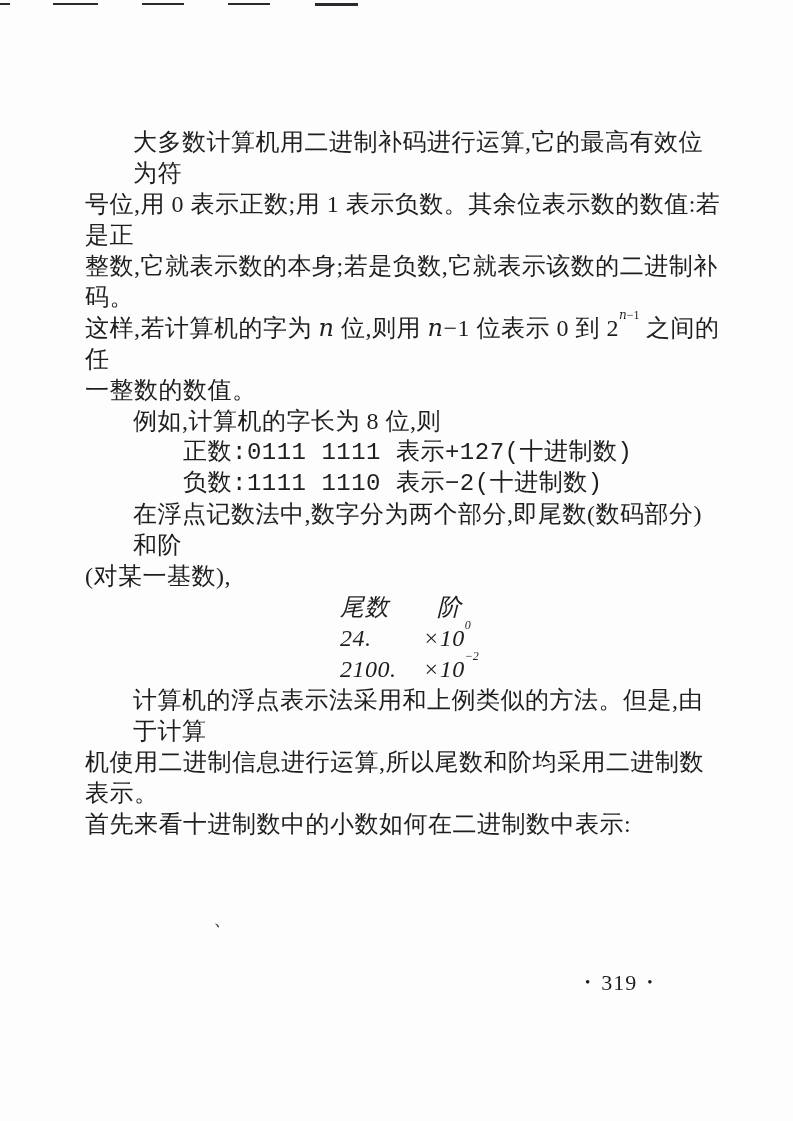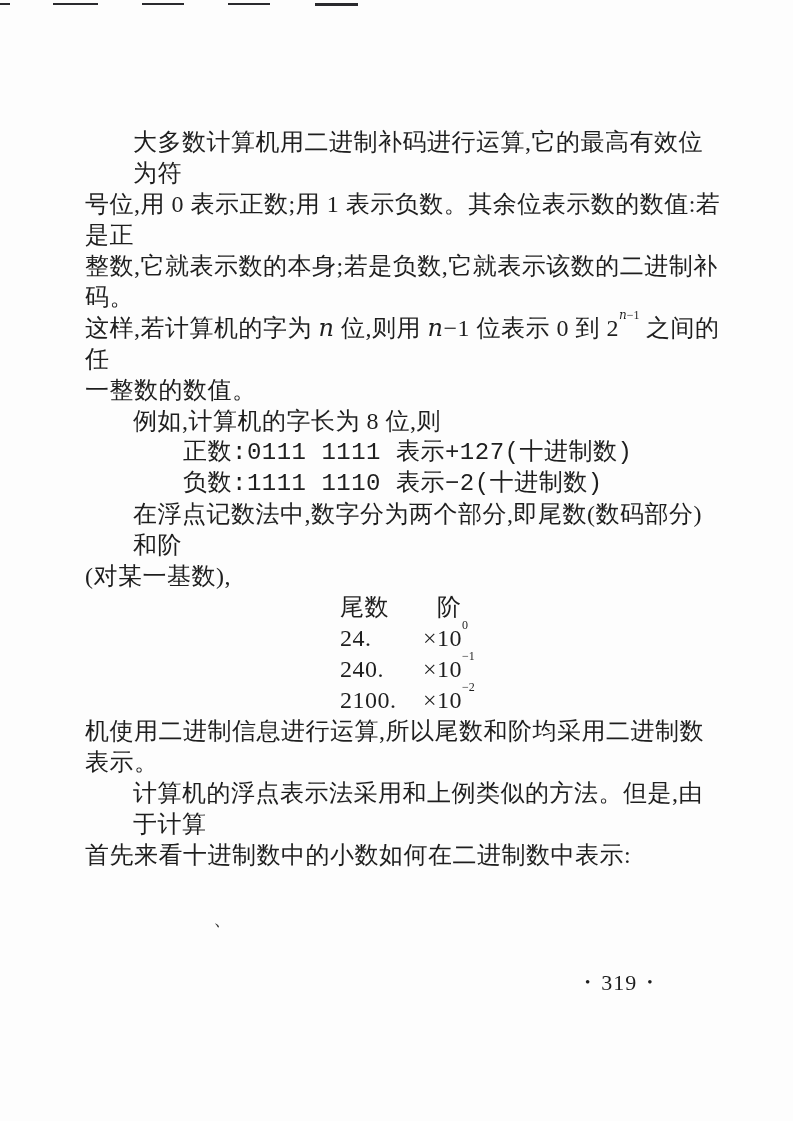--- a/index.html
+++ b/index.html
@@ -33,21 +33,21 @@
   .ex-line2 { padding-left: 145px; }
 
   sup.exp {
     font-size: 12px; line-height: 0;
     position: relative; top: -8px; letter-spacing: 0; margin-top: 20px;
   }
   .var { font-style: italic; font-family: "DejaVu Serif", serif; }
 
   
   .m-table { }
-  .m-row { position: relative; height: 31px; }
+  .m-row { position: relative; height: 31px; font-style: italic; }
   .m-col1 { position: absolute; left: 255px; }
   .m-col2 { position: absolute; left: 338px; }
   .stray-mark {
     position: absolute; left: 213px; top: 905px;
     font-size: 20px; color: #333;
   }
 
   .page-number {
     position: absolute; left: 585px; top: 970px;
     font-size: 22px; letter-spacing: 1px;
@@ -91,32 +91,28 @@
   <div class="m-table">
     <div class="m-row">
       <span class="m-col1">尾数</span>
       <span class="m-col2" style="left:352px;">阶</span>
     </div>
     <div class="m-row">
       <span class="m-col1">24.</span>
       <span class="m-col2"><span>×10</span><sup class="exp">0</sup></span>
     </div>
     <div class="m-row">
-      <span class="m-col1">240.</span>
-      <span class="m-col2"><span>×10</span><sup class="exp">−1</sup></span>
-    </div>
-    <div class="m-row">
       <span class="m-col1">2100.</span>
       <span class="m-col2"><span>×10</span><sup class="exp">−2</sup></span>
     </div>
   </div>
 
   <div>
+    <div class="line indent">计算机的浮点表示法采用和上例类似的方法。但是,由于计算</div>
     <div class="line">机使用二进制信息进行运算,所以尾数和阶均采用二进制数表示。</div>
-    <div class="line indent">计算机的浮点表示法采用和上例类似的方法。但是,由于计算</div>
     <div class="line">首先来看十进制数中的小数如何在二进制数中表示:</div>
   </div>
 
 </div>
 
 <span class="stray-mark">、</span>
 
 <div class="page-number">
   <span class="dot">•</span>
   <span>319</span>

